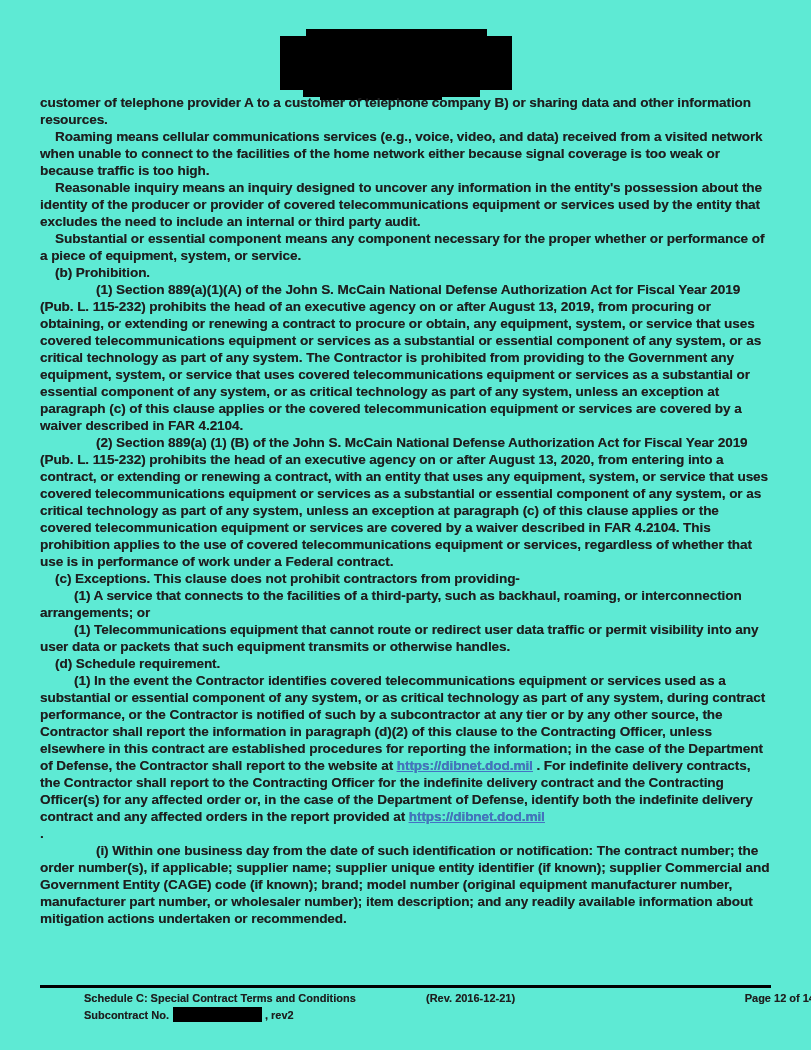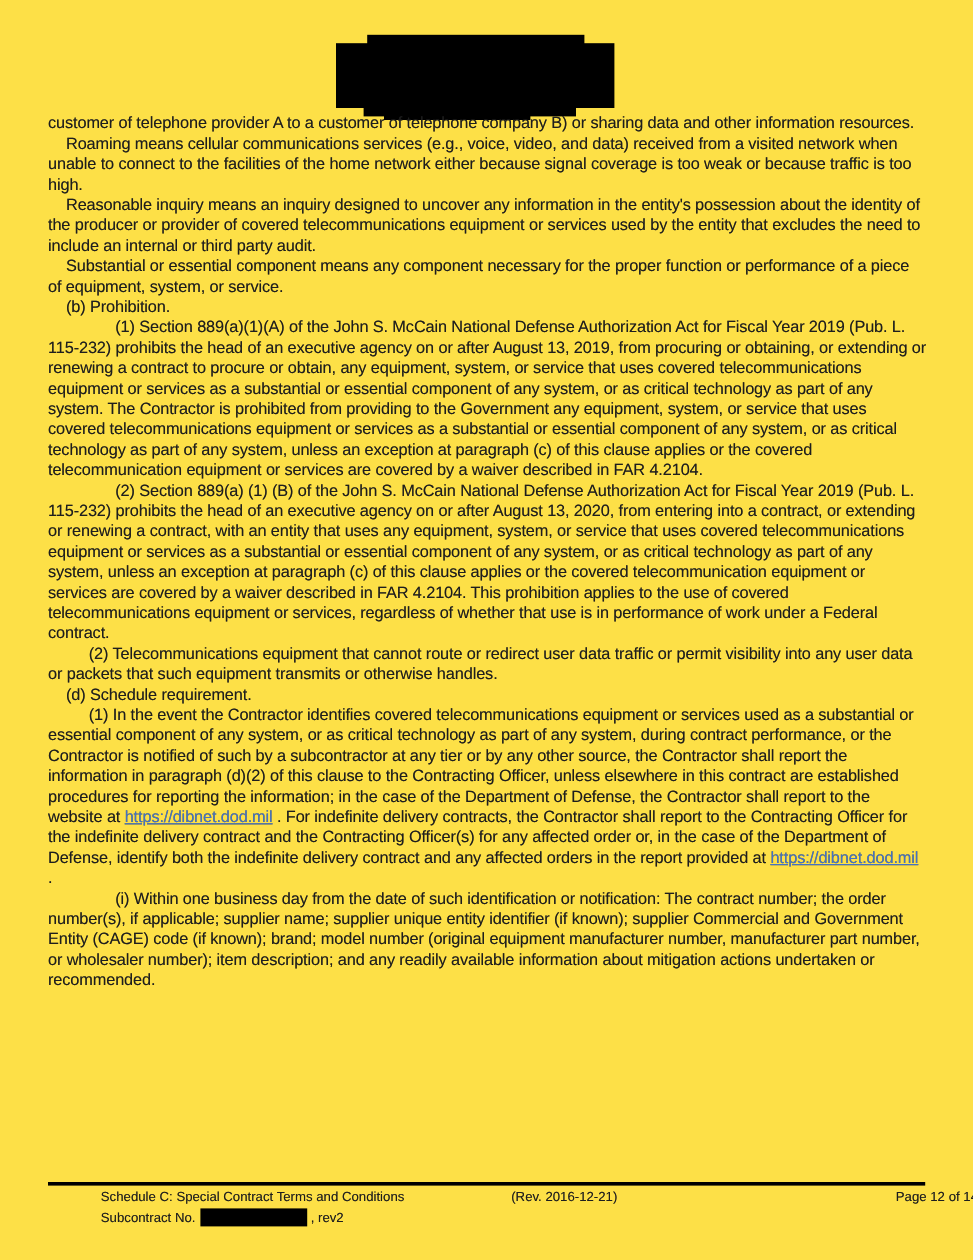--- a/index.html
+++ b/index.html
@@ -4,21 +4,21 @@
 <style>
   * { margin: 0; padding: 0; box-sizing: border-box; }
   html, body { width: 811px; height: 1050px; }
   body {
     background: #ffffff;
     font-family: "Liberation Sans", sans-serif;
     color: var(--text-color, #1d1d1d);
     position: relative;
     overflow: hidden;
   }
-  .page { position: absolute; inset: 0; background: #fde047; }
+  .page { position: absolute; inset: 0; background: #5eead4; font-weight: bold; }
 
   
   .redact { position: absolute; background: var(--redaction-color, #000); }
   .r-top    { left: 306px; top: 29px;  width: 181px; height: 8px; }
   .r-main   { left: 280px; top: 36px;  width: 232px; height: 54px; }
   .r-bottom { left: 303px; top: 89px;  width: 177px; height: 8px; }
   .r-notch  { left: 320px; top: 96px;  width: 122px; height: 4px; }
 
   
   .body-text {
@@ -73,25 +73,27 @@
 
   <div class="redact r-top"></div>
   <div class="redact r-main"></div>
   <div class="redact r-bottom"></div>
   <div class="redact r-notch"></div>
 
   <div class="body-text">
       <p class="para ind-0"><span>customer of telephone provider A to a customer of telephone company B) or sharing data and other information resources.</span></p>
       <p class="para ind-1"><span>Roaming means cellular communications services (e.g., voice, video, and data) received from a visited network when unable to connect to the facilities of the home network either because signal coverage is too weak or because traffic is too high.</span></p>
       <p class="para ind-1"><span>Reasonable inquiry means an inquiry designed to uncover any information in the entity's possession about the identity of the producer or provider of covered telecommunications equipment or services used by the entity that excludes the need to include an internal or third party audit.</span></p>
-      <p class="para ind-1"><span>Substantial or essential component means any component necessary for the proper function or performance of a piece of equipment, system, or service.</span></p>
+      <p class="para ind-1"><span>Substantial or essential component means any component necessary for the proper whether or performance of a piece of equipment, system, or service.</span></p>
       <p class="para ind-1"><span>(b) Prohibition.</span></p>
       <p class="para ind-3"><span>(1) Section 889(a)(1)(A) of the John S. McCain National Defense Authorization Act for Fiscal Year 2019 (Pub. L. 115-232) prohibits the head of an executive agency on or after August 13, 2019, from procuring or obtaining, or extending or renewing a contract to procure or obtain, any equipment, system, or service that uses covered telecommunications equipment or services as a substantial or essential component of any system, or as critical technology as part of any system. The Contractor is prohibited from providing to the Government any equipment, system, or service that uses covered telecommunications equipment or services as a substantial or essential component of any system, or as critical technology as part of any system, unless an exception at paragraph (c) of this clause applies or the covered telecommunication equipment or services are covered by a waiver described in FAR 4.2104.</span></p>
       <p class="para ind-3 sp-full"><span>(2) Section 889(a) (1) (B) of the John S. McCain National Defense Authorization Act for Fiscal Year 2019 (Pub. L. 115-232) prohibits the head of an executive agency on or after August 13, 2020, from entering into a contract, or extending or renewing a contract, with an entity that uses any equipment, system, or service that uses covered telecommunications equipment or services as a substantial or essential component of any system, or as critical technology as part of any system, unless an exception at paragraph (c) of this clause applies or the covered telecommunication equipment or services are covered by a waiver described in FAR 4.2104. This prohibition applies to the use of covered telecommunications equipment or services, regardless of whether that use is in performance of work under a Federal contract.</span></p>
-      <p class="para ind-2"><span>(2) Telecommunications equipment that cannot route or redirect user data traffic or permit visibility into any user data or packets that such equipment transmits or otherwise handles.</span></p>
+      <p class="para ind-1"><span>(c) Exceptions. This clause does not prohibit contractors from providing-</span></p>
+      <p class="para ind-2"><span>(1) A service that connects to the facilities of a third-party, such as backhaul, roaming, or interconnection arrangements; or</span></p>
+      <p class="para ind-2"><span>(1) Telecommunications equipment that cannot route or redirect user data traffic or permit visibility into any user data or packets that such equipment transmits or otherwise handles.</span></p>
       <p class="para ind-1"><span>(d) Schedule requirement.</span></p>
       <p class="para ind-2"><span>(1) In the event the Contractor identifies covered telecommunications equipment or services used as a substantial or essential component of any system, or as critical technology as part of any system, during contract performance, or the Contractor is notified of such by a subcontractor at any tier or by any other source, the Contractor shall report the information in paragraph (d)(2) of this clause to the Contracting Officer, unless elsewhere in this contract are established procedures for reporting the information; in the case of the Department of Defense, the Contractor shall report to the website at </span><a href="#" class="doc-link">https://dibnet.dod.mil</a><span> . For indefinite delivery contracts, the Contractor shall report to the Contracting Officer for the indefinite delivery contract and the Contracting Officer(s) for any affected order or, in the case of the Department of Defense, identify both the indefinite delivery contract and any affected orders in the report provided at </span><a href="#" class="doc-link">https://dibnet.dod.mil</a></p>
       <p class="para ind-0"><span>.</span></p>
       <p class="para ind-3 sp-full"><span>(i) Within one business day from the date of such identification or notification: The contract number; the order number(s), if applicable; supplier name; supplier unique entity identifier (if known); supplier Commercial and Government Entity (CAGE) code (if known); brand; model number (original equipment manufacturer number, manufacturer part number, or wholesaler number); item description; and any readily available information about mitigation actions undertaken or recommended.</span></p>
     </div>
 
   <div class="footer-rule"></div>
   <div class="footer">
     <div class="footer-row1">
       <span class="footer-left">Schedule C: Special Contract Terms and Conditions</span>

